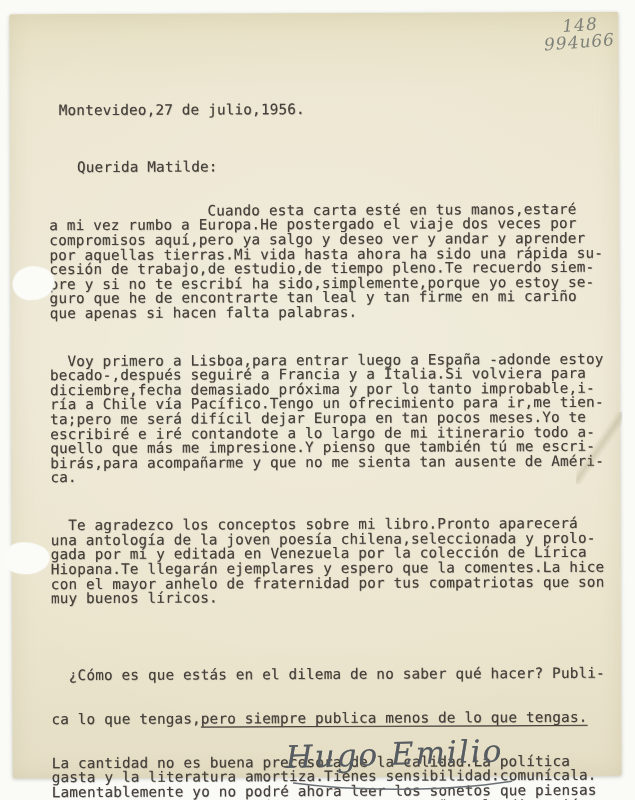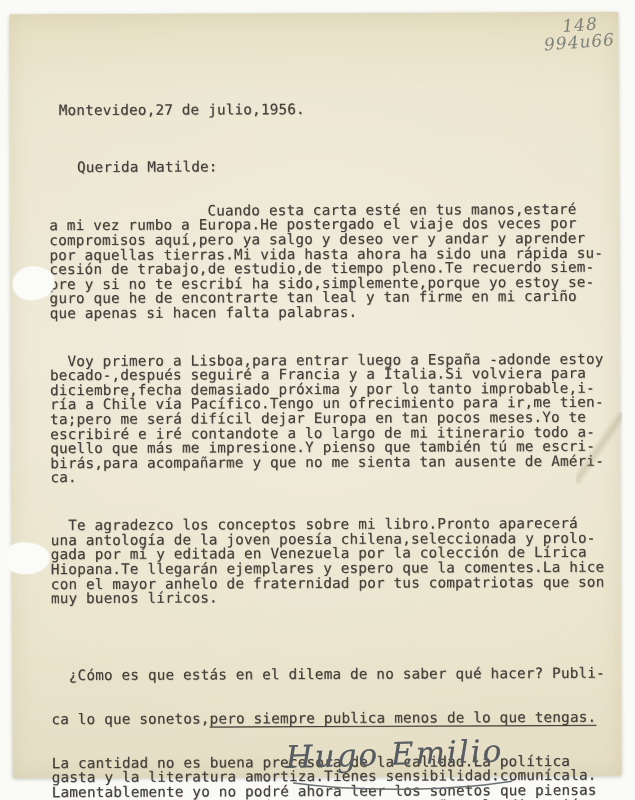--- a/index.html
+++ b/index.html
@@ -144,21 +144,21 @@
 birás,para acompañarme y que no me sienta tan ausente de Améri-
 ca.</div>
     <div class="para">  Te agradezco los conceptos sobre mi libro.Pronto aparecerá
 una antología de la joven poesía chilena,seleccionada y prolo-
 gada por mí y editada en Venezuela por la colección de Lírica
 Hiopana.Te llegarán ejemplares y espero que la comentes.La hice
 con el mayor anhelo de fraternidad por tus compatriotas que son
 muy buenos líricos.</div>
     <div class="para">
       <div>  ¿Cómo es que estás en el dilema de no saber qué hacer? Publi-</div>
-      <div><span>ca lo que sonetos,</span><span class="underlined">pero siempre publica menos de lo que tengas.</span></div>
+      <div><span>ca lo que tengas,</span><span class="underlined">pero siempre publica menos de lo que tengas.</span></div>
       <div>La cantidad no es buena precesora de la calidad.La política
 gasta y la literatura amortiza.Tienes sensibilidad:comunícala.
 Lamentablemente yo no podré ahora leer los sonetos que piensas
 seleccionar.Podrías enviármelos luego a España,a la dirección
 que yo te dé y,se me ocurre,también podrías publicarlos en Es-
 paña,para lo que ya me ofrezco.Creo que ésta es una buena idea.
 La concretaremos si te place.Hay una colección para incluirlo.</div>
     </div>
     
     

